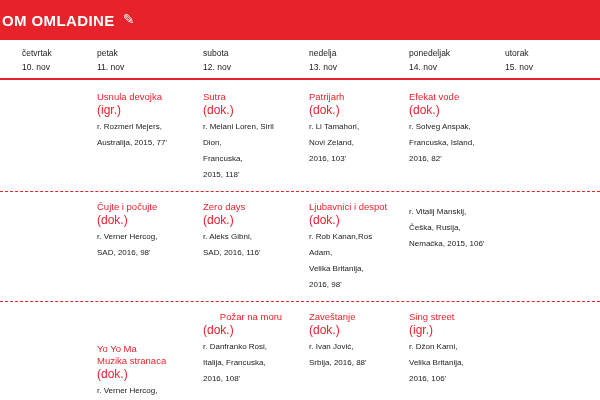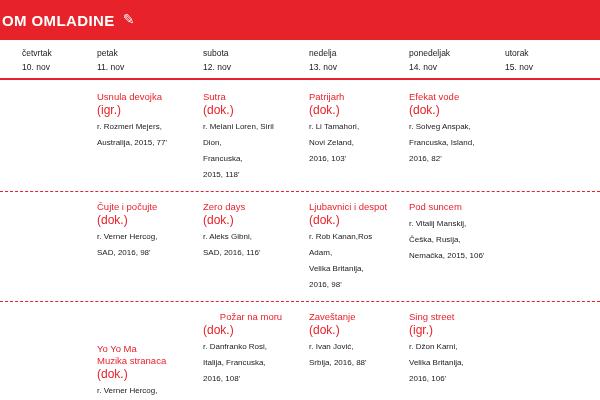--- a/index.html
+++ b/index.html
@@ -210,21 +210,20 @@
       </div>
       <div class="cell c3">
         <div class="film-title" style="white-space: pre-line;">Ljubavnici i despot</div>
         <div class="film-tag">(dok.)</div>
         <div class="film-meta" style="white-space: pre-line;">r. Rob Kanan,Ros
 Adam,
 Velika Britanija,
 2016, 98'</div>
       </div>
       <div class="cell c4">
-        <div class="film-title" style="white-space: pre-line;">Pod suncem</div>
         <div class="film-tag"></div>
         <div class="film-meta" style="white-space: pre-line;">r. Vitalij Manskij,
 Češka, Rusija,
 Nemačka, 2015, 106'</div>
       </div>
       <div class="cell c5 empty"></div>
     </div>
 
     <div class="row row-sep">
       <div class="cell c0 empty"></div>

